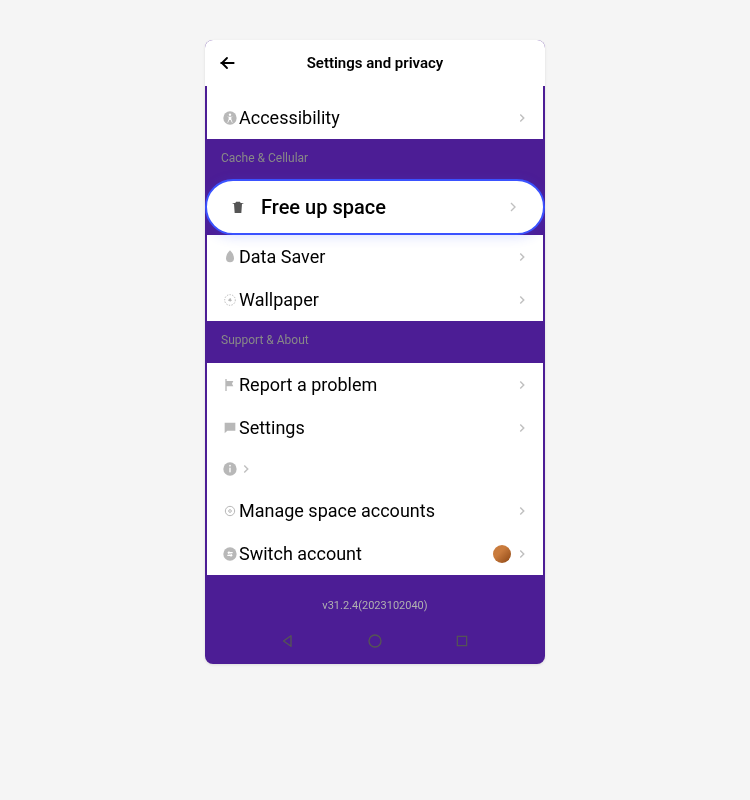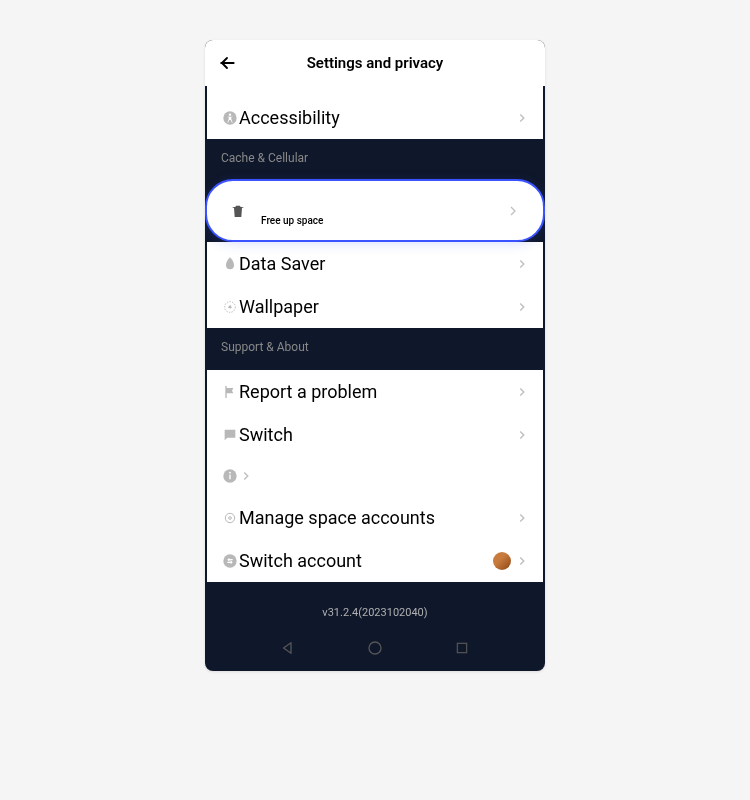--- a/index.html
+++ b/index.html
@@ -8,21 +8,21 @@
       background: #f5f5f5;
       display: flex;
       justify-content: center;
       align-items: flex-start;
       min-height: 800px;
       width: 750px;
       padding-top: 40px;
     }
     .phone {
       width: 340px;
-      background: #0f172a;
+      background: #4c1d95;
       border-radius: 8px;
       overflow: hidden;
       position: relative;
       box-shadow: 0 1px 3px rgba(0,0,0,0.1);
     }
     .header {
       background: #fff;
       display: flex;
       align-items: center;
       padding: 14px 16px;
@@ -104,24 +104,23 @@
       padding: 14px 22px;
       display: flex;
       align-items: center;
       cursor: pointer;
       z-index: 5;
     }
     .highlighted .row-icon {
       color: #555;
     }
     .highlighted .row-label {
-      font-size: 10px;
+      font-size: 20px;
       font-weight: 500;
       margin-left: 14px;
-      margin-top: 20px;
     }
     .highlighted .chevron {
       color: #c0c0c0;
     }
     .version {
       text-align: center;
       font-size: 11px;
       color: #b0b0b0;
       padding: 24px 0 8px;
     }
@@ -238,21 +237,21 @@
             <polyline points="9 18 15 12 9 6"></polyline>
           </svg>
       </span>
     </div>
     <div class="row">
       <span class="row-icon">
         <svg width="16" height="16" viewBox="0 0 24 24" fill="#b8b8b8">
             <path d="M4 4h16v12H8l-4 4V4z"></path>
           </svg>
       </span>
-      <span class="row-label">Switch</span>
+      <span class="row-label">Settings</span>
       <span class="chevron">
         <svg width="14" height="14" viewBox="0 0 24 24" fill="none" stroke="currentColor" stroke-width="2.5">
             <polyline points="9 18 15 12 9 6"></polyline>
           </svg>
       </span>
     </div>
     <div class="row">
       <span class="row-icon">
         <svg width="16" height="16" viewBox="0 0 24 24" fill="#b8b8b8">
             <circle cx="12" cy="12" r="10"></circle>

